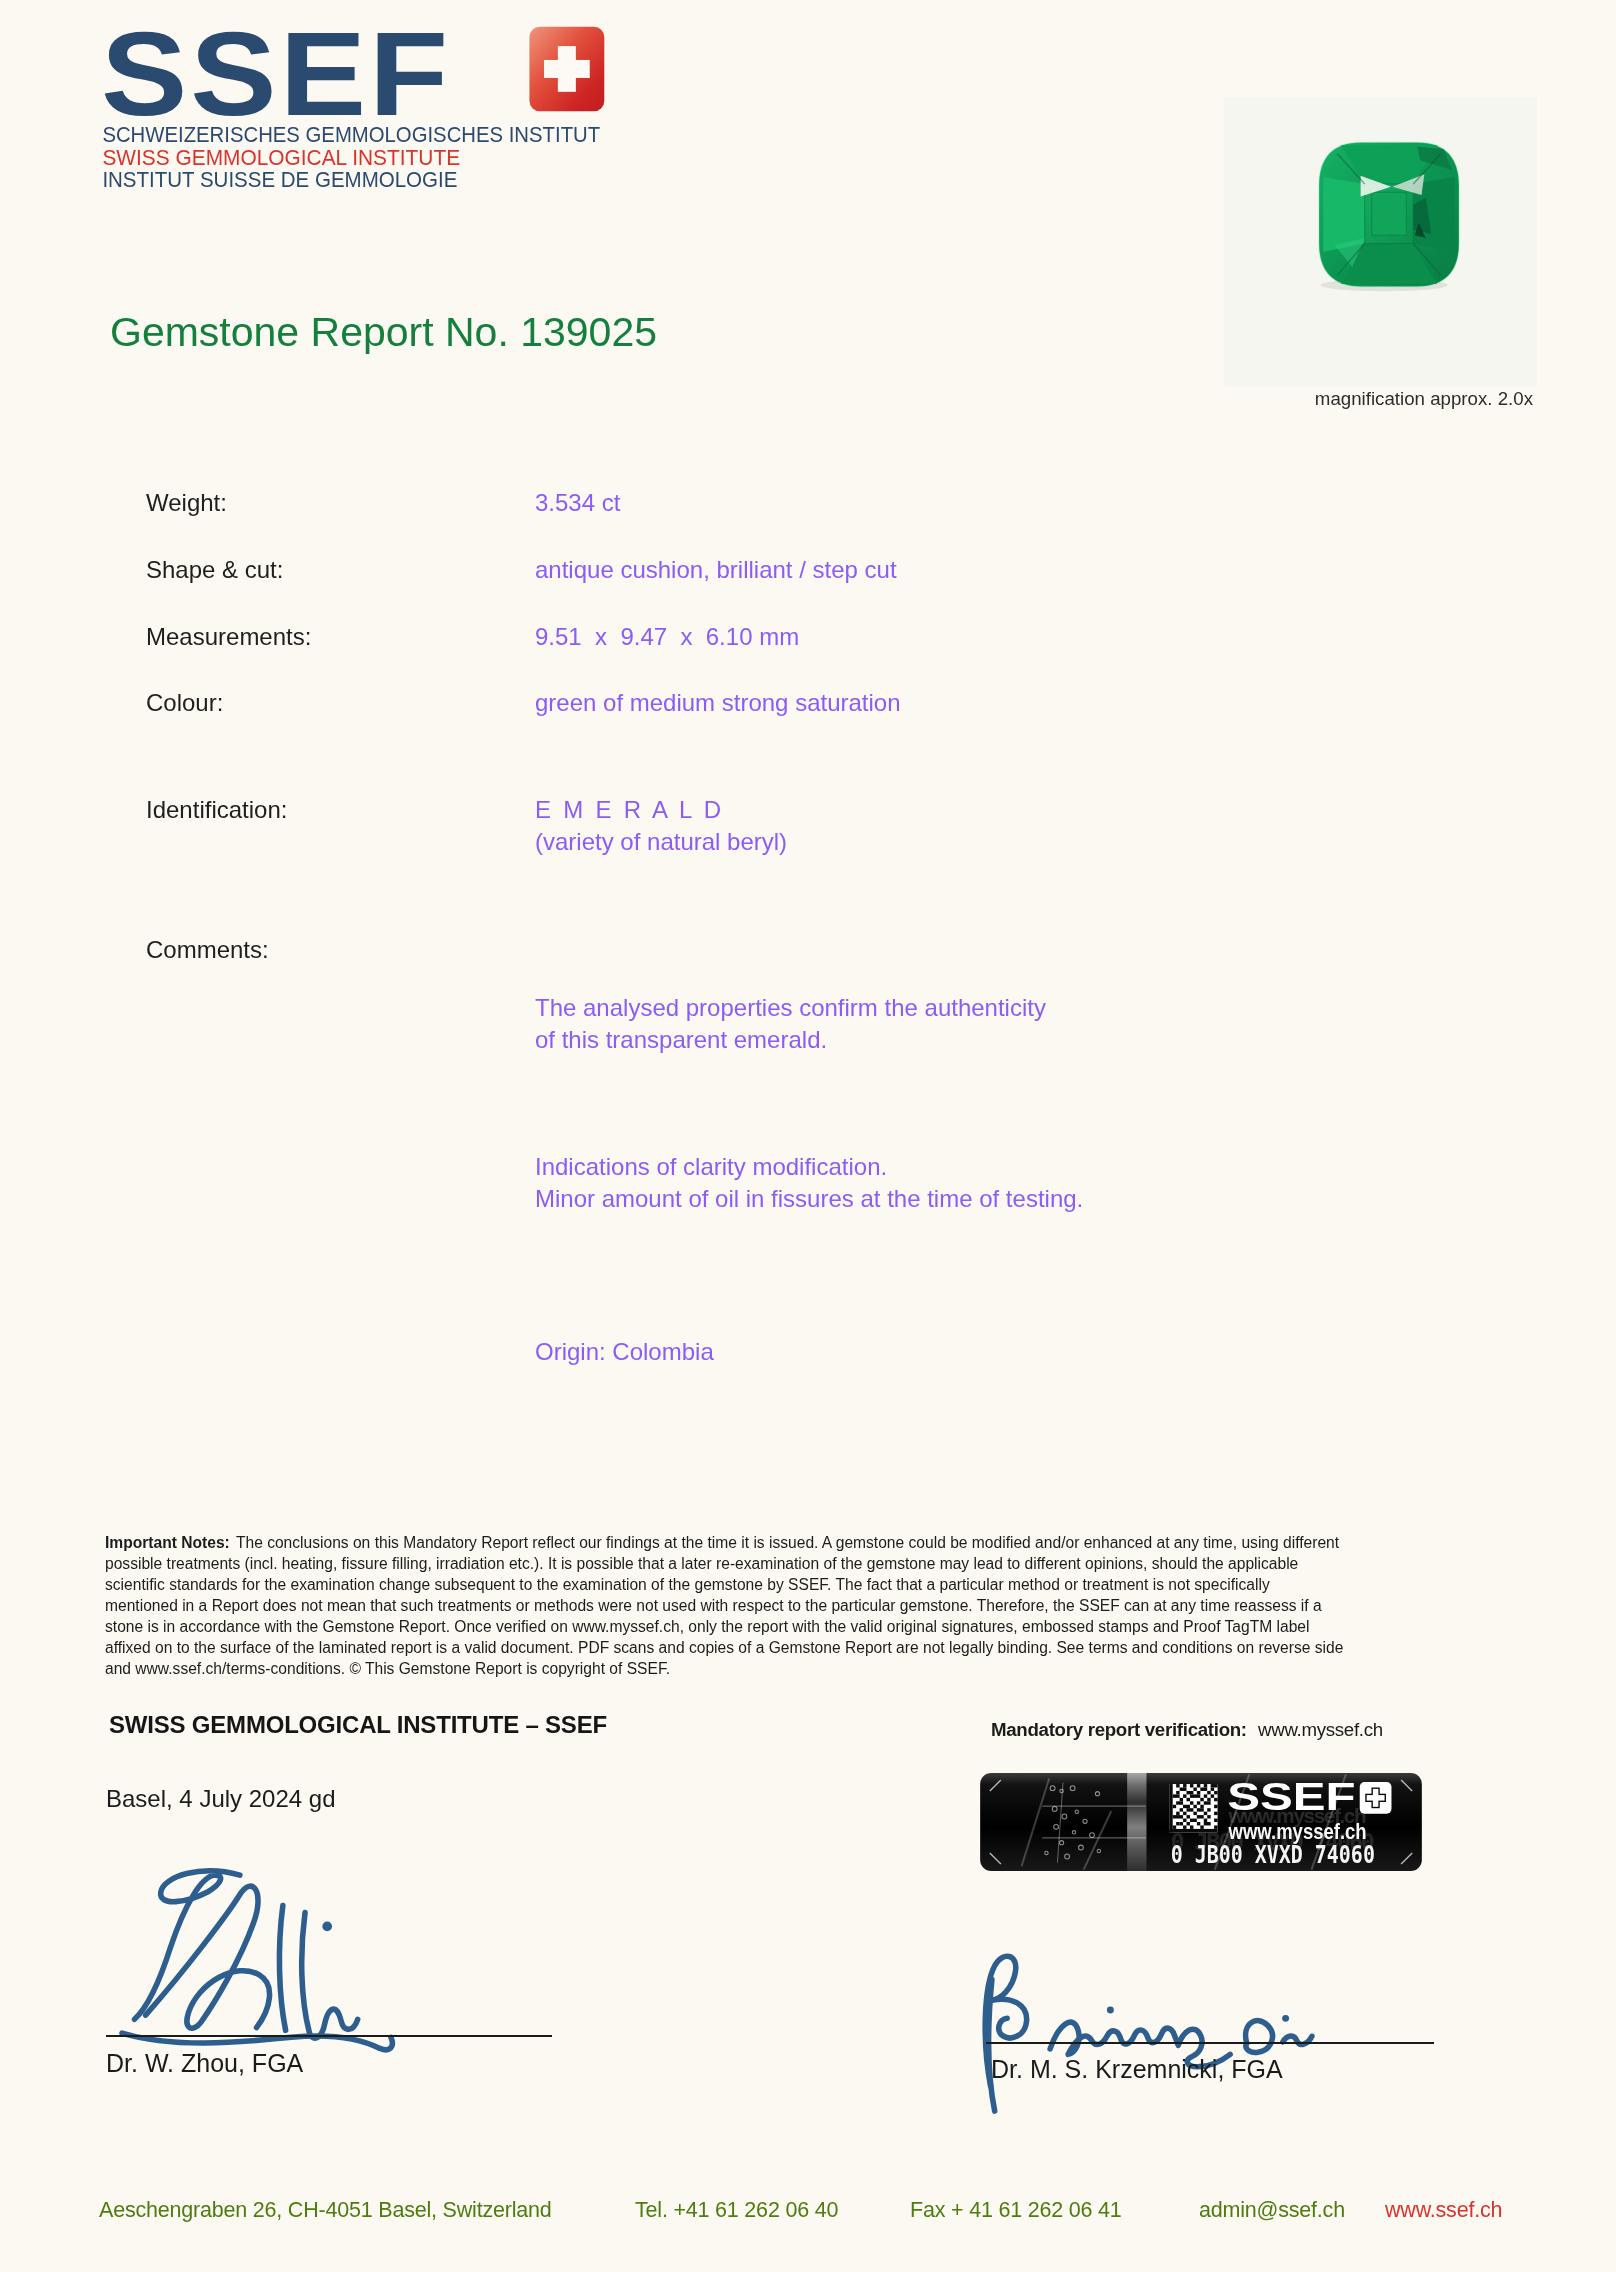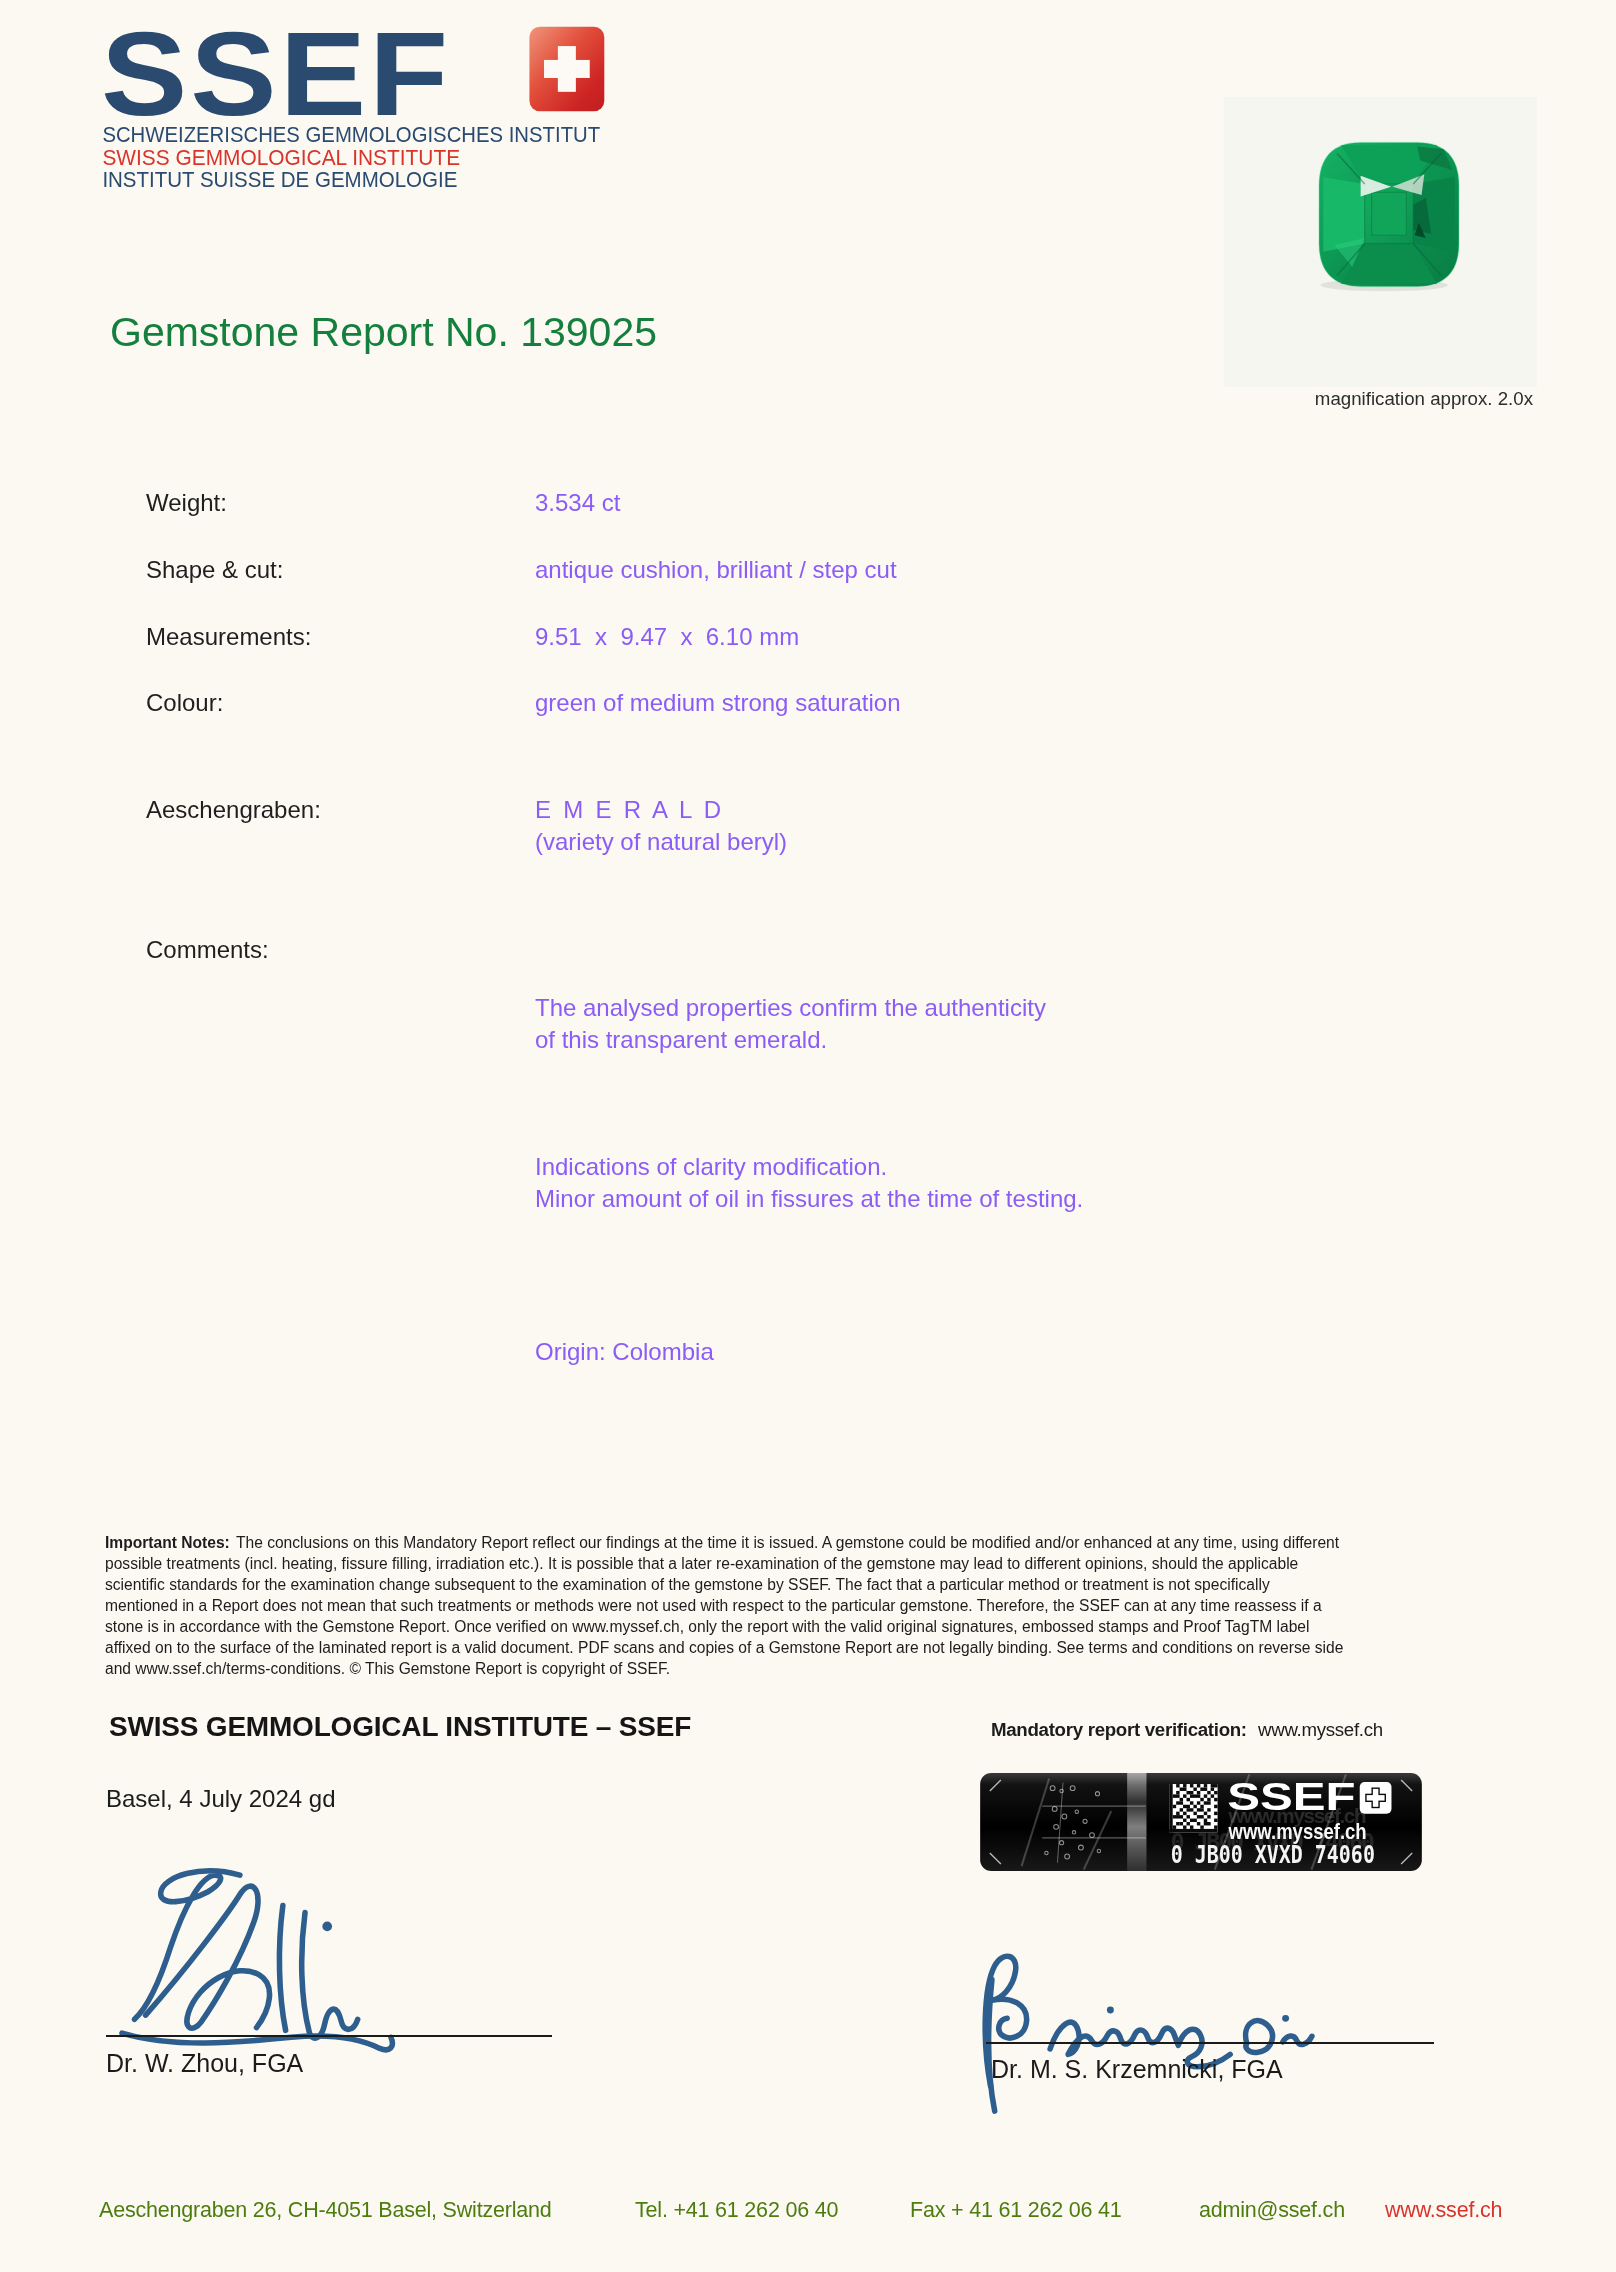--- a/index.html
+++ b/index.html
@@ -16,21 +16,21 @@
   .fvalue{left:535px;font-size:24px;color:#8b5cf6;white-space:pre-wrap;}
   .spaced{letter-spacing:2.8px;}
   .comments-val div{white-space:pre-line;line-height:32px;}
   .comments-val .p2{margin-top:39px;}
   .comments-val .p3{margin-top:65px;}
   
   .notes{left:105px;top:1532px;width:1428px;font-size:15.6px;line-height:21px;color:#1d1d1d;}
   .notes .row{white-space:nowrap;}
   .notes .nlab{font-weight:bold;margin-right:6.2px;}
   
-  .issuer{left:109px;top:1711px;font-size:28px;font-weight:bold;color:#161616;letter-spacing:-0.2px;}
+  .issuer{left:109px;top:1711px;font-size:24px;font-weight:bold;color:#161616;letter-spacing:-0.2px;}
   .dateline{left:106px;top:1785px;font-size:24px;}
   
   .verify{left:991px;top:1718px;font-size:18.7px;line-height:23.6px;letter-spacing:-0.3px;}
   .verify .vrow{display:flex;}
   .verify .vlab{font-weight:bold;width:267px;flex:none;}
   
   .sigline{height:2.1px;background:#1a1a1a;}
   .signame{font-size:25px;color:#1b1b1b;}
   
   .foot{top:2198px;font-size:21.5px;letter-spacing:-0.2px;color:#4d7c0f;white-space:nowrap;}
@@ -105,21 +105,21 @@
 
   <div class="abs flabel" style="top:556px">Shape &amp; cut:</div>
   <div class="abs fvalue" style="top:556px">antique cushion, brilliant / step cut</div>
 
   <div class="abs flabel" style="top:623px">Measurements:</div>
   <div class="abs fvalue" style="top:623px">9.51  x  9.47  x  6.10 mm</div>
 
   <div class="abs flabel" style="top:689px">Colour:</div>
   <div class="abs fvalue" style="top:689px">green of medium strong saturation</div>
 
-  <div class="abs flabel" style="top:796px">Aeschengraben:</div>
+  <div class="abs flabel" style="top:796px">Identification:</div>
   <div class="abs fvalue spaced" style="top:796px">E M E R A L D</div>
   <div class="abs fvalue" style="top:828px">(variety of natural beryl)</div>
 
   <div class="abs flabel" style="top:936px">Comments:</div>
   <div class="abs fvalue comments-val" style="top:936px">
     <div class="p1">The analysed properties confirm the authenticity
 of this transparent emerald.</div>
     <div class="p2">Indications of clarity modification.
 Minor amount of oil in fissures at the time of testing.</div>
     <div class="p3">Origin: Colombia</div>

